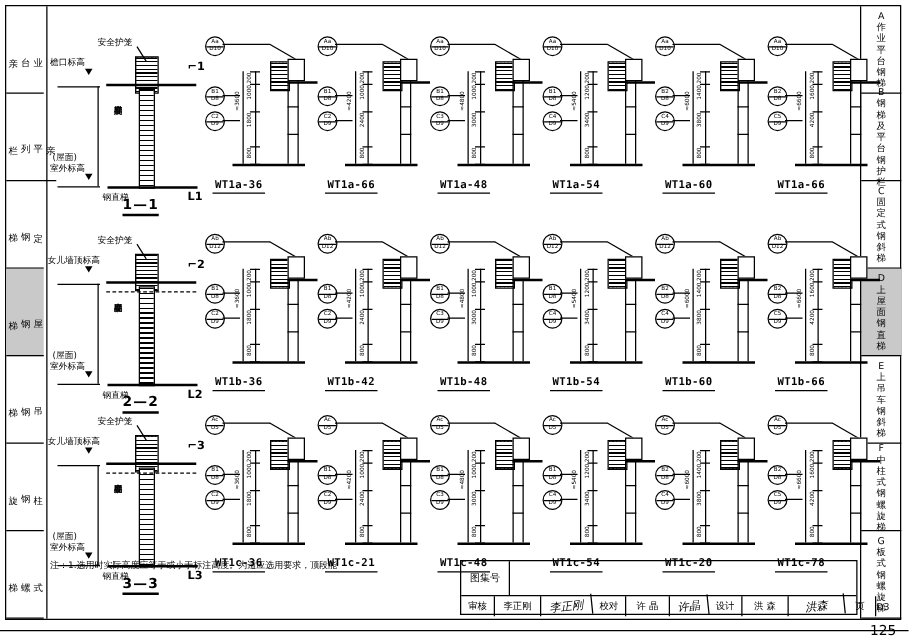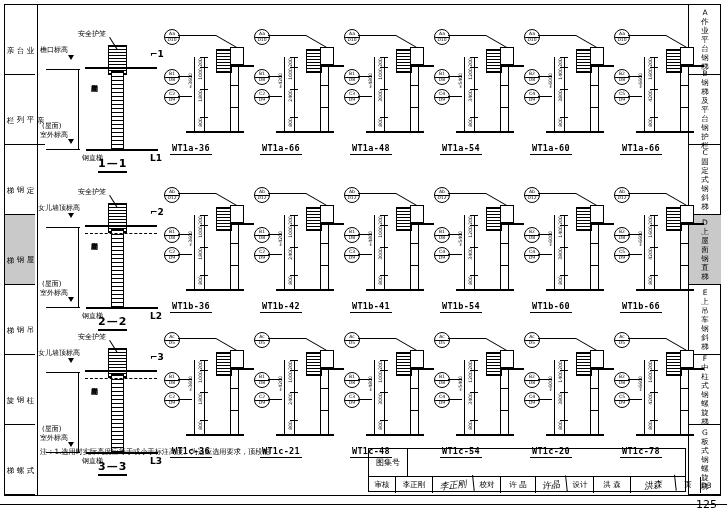--- a/index.html
+++ b/index.html
@@ -631,21 +631,21 @@
           <div class="vline" style="position:absolute;left:40px;top:30px;height:74px;"></div>
           <div class="hline" style="left:36px;top:30px;width:8px;"></div>
           <div class="dimtxt" style="left:34px;top:31px;">200</div>
           <div class="hline" style="left:36px;top:40px;width:8px;"></div>
           <div class="dimtxt" style="left:34px;top:41px;">1000</div>
           <div class="hline" style="left:36px;top:62px;width:8px;"></div>
           <div class="dimtxt" style="left:34px;top:63px;">3000</div>
           <div class="hline" style="left:36px;top:90px;width:8px;"></div>
           <div class="dimtxt" style="left:34px;top:91px;">800</div>
           <div class="hline" style="left:36px;top:104px;width:8px;"></div>
-          <div class="pname">WT1b-41</div>
+          <div class="pname">WT1b-48</div>
         </div>
         <div class="panel" style="left:396px;top:180px;">
           <div class="bubble" style="left:0px;top:2px;">
             <div class="bl">Ab</div>
             <div class="bb">D12</div>
           </div>
           <div class="bubble" style="left:0px;top:42px;">
             <div class="bl">B1</div>
             <div class="bb">D8</div>
           </div>

